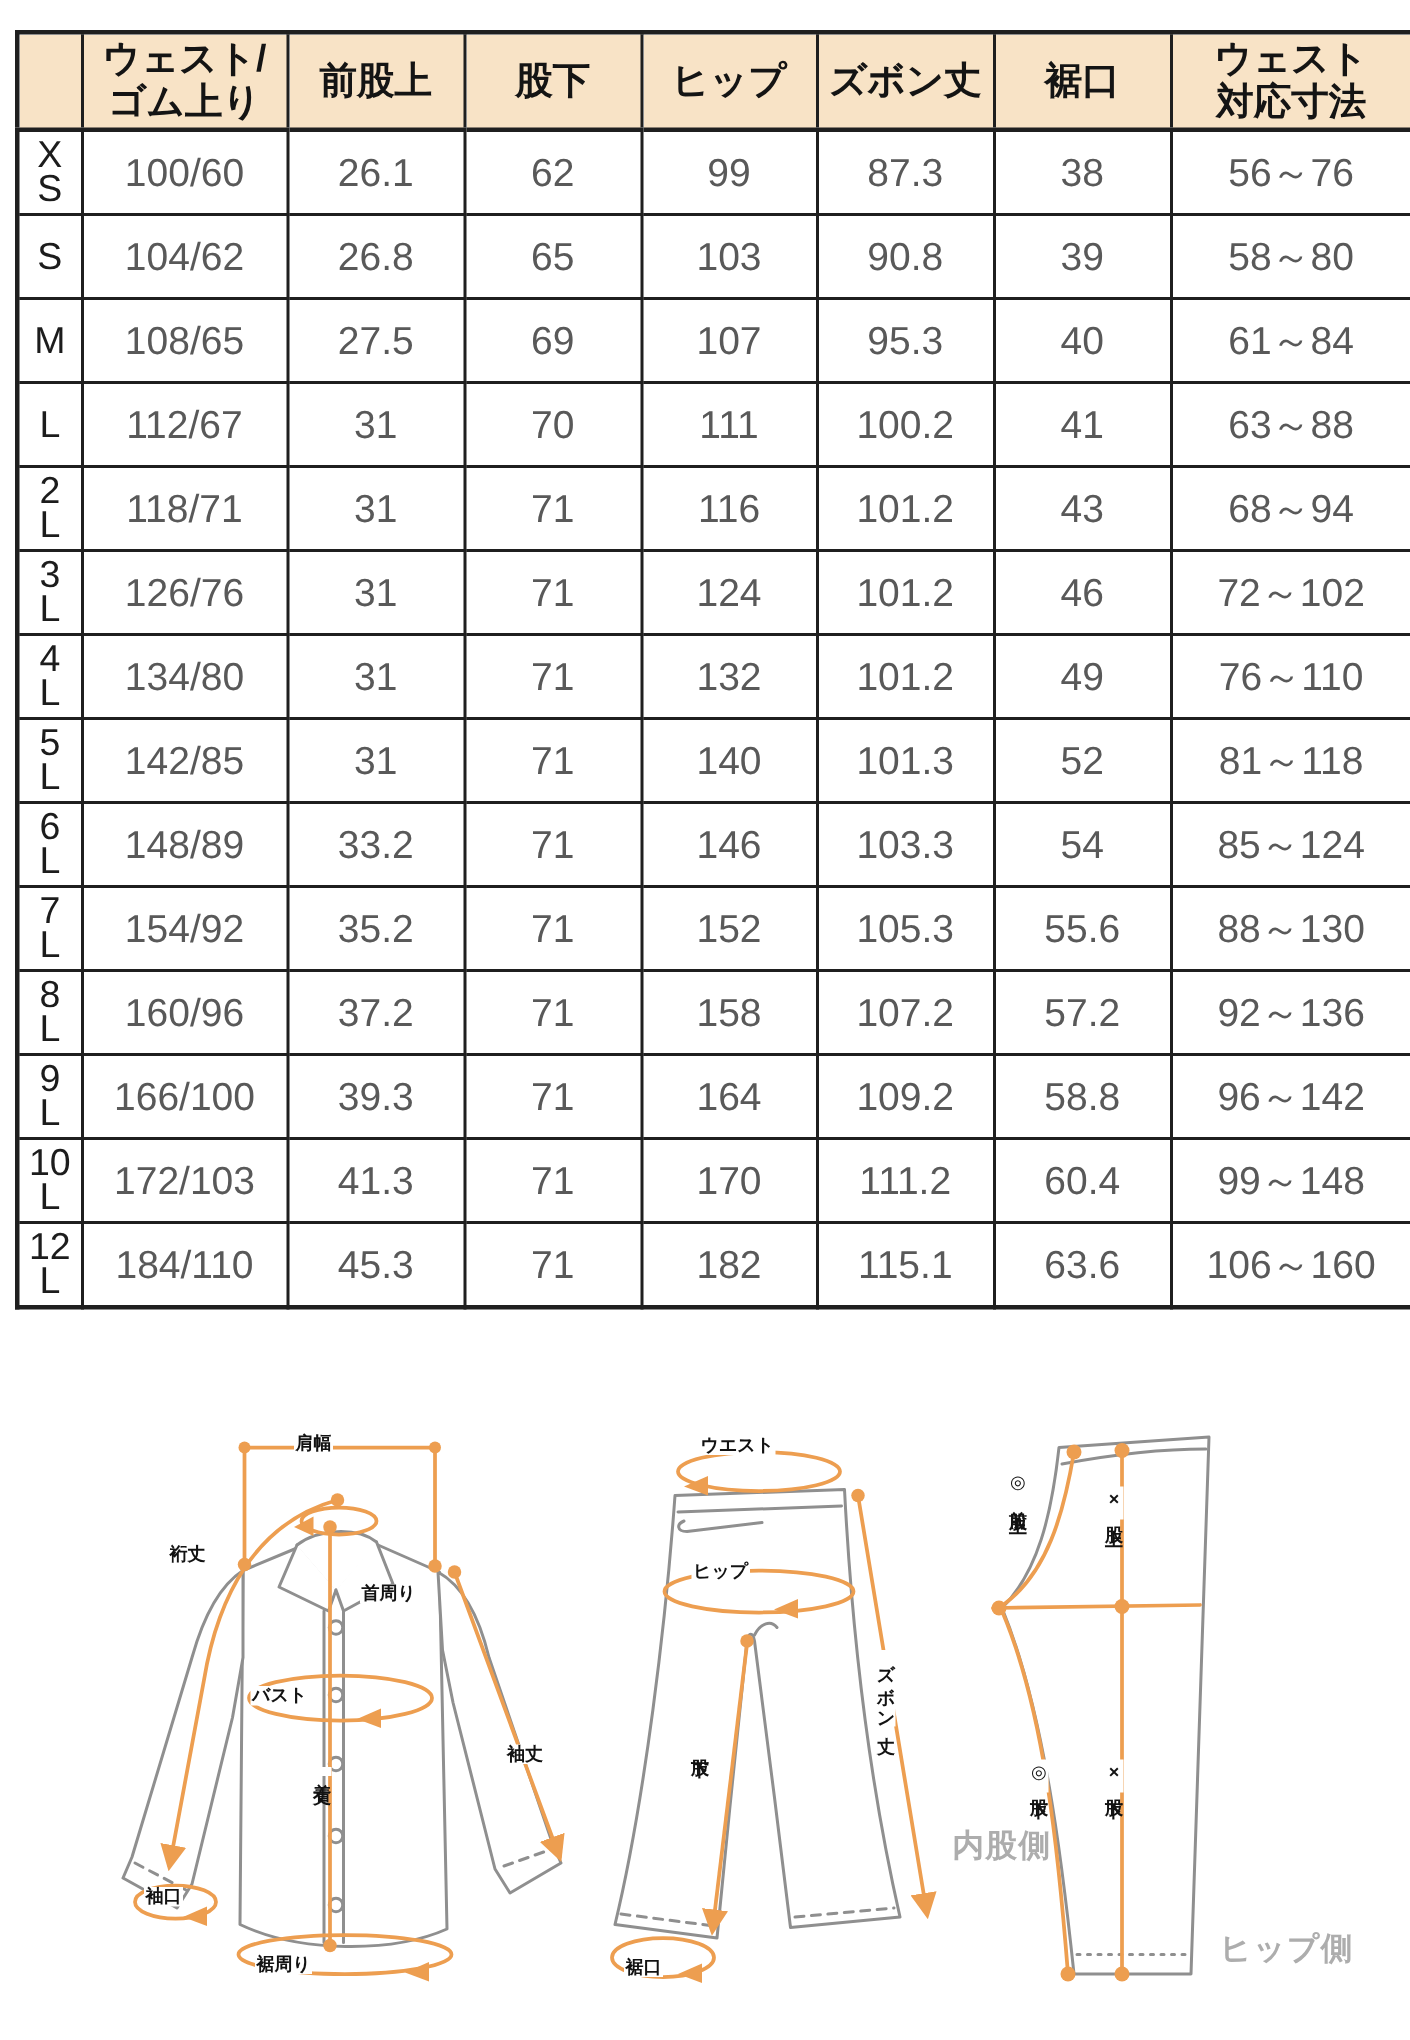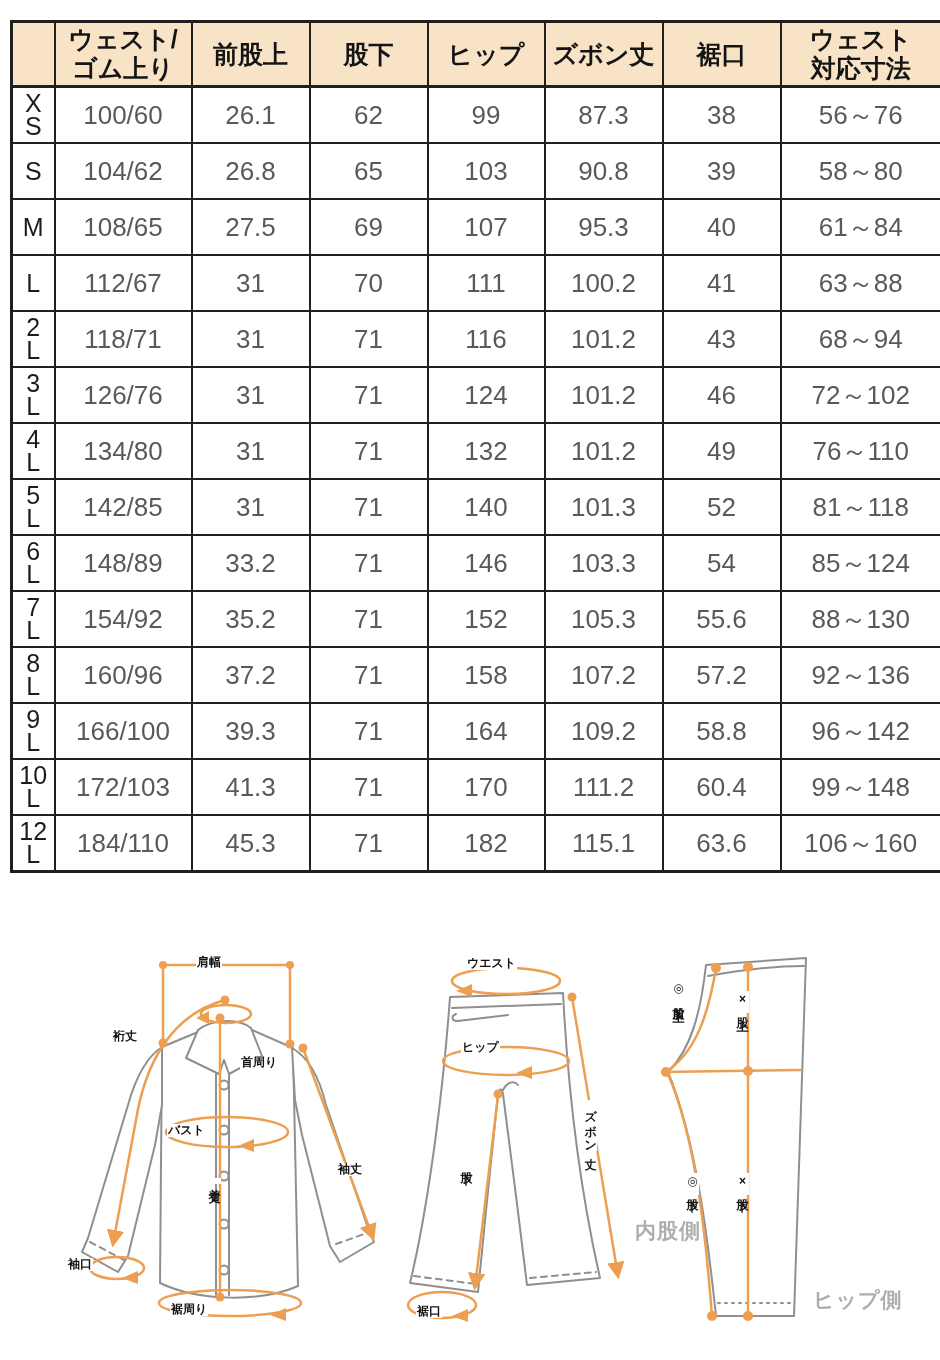--- a/index.html
+++ b/index.html
@@ -355,21 +355,21 @@
         <circle cx="748" cy="1316" r="5"></circle>
     </g>
   </svg>
 
   <div class="lbl" style="left:196px;top:956px;">肩幅</div>
   <div class="lbl" style="left:240px;top:1020px;margin-top:36px;">首周り</div>
   <div class="lbl" style="left:112px;top:1030px;">裄丈</div>
   <div class="lbl" style="left:167px;top:1124px;">バスト</div>
   <div class="lbl" style="left:337px;top:1122px;margin-top:41px;">袖丈</div>
   <div class="lbl v" style="left:208px;top:1178px;">着丈</div>
-  <div class="lbl" style="left:67px;top:1258px;">袖口</div>
+  <div class="lbl" style="left:96px;top:1258px;">袖口</div>
   <div class="lbl" style="left:170px;top:1303px;">裾周り</div>
 
   <div class="lbl" style="left:466px;top:957px;">ウエスト</div>
   <div class="lbl" style="left:461px;top:1041px;">ヒップ</div>
   <div class="lbl v" style="left:584px;top:1100px;">ズボン丈</div>
   <div class="lbl v" style="left:460px;top:1162px;">股下</div>
   <div class="lbl" style="left:416px;top:1305px;">裾口</div>
 
   <div class="lbl v" style="left:672px;top:980px;">◎前股上</div>
   <div class="lbl v" style="left:736px;top:991px;">×股上</div>

